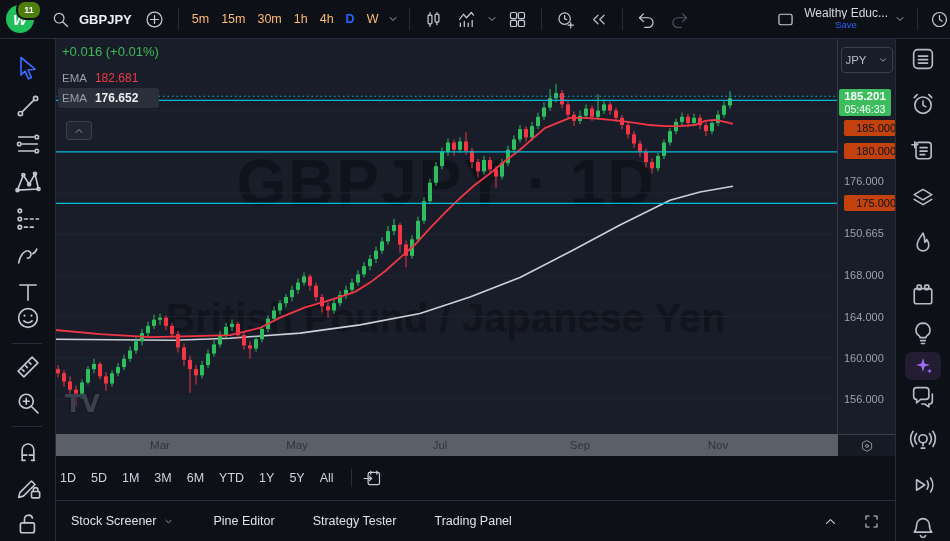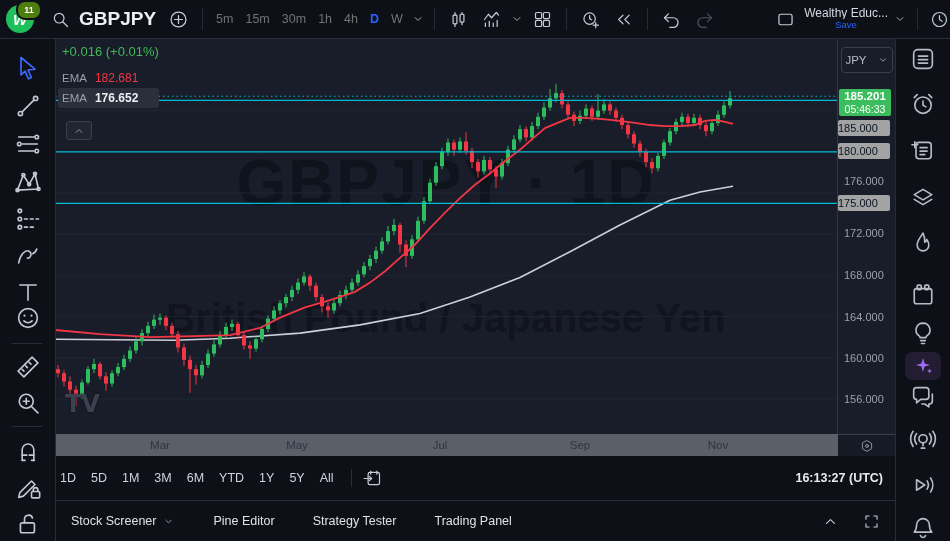--- a/index.html
+++ b/index.html
@@ -6,30 +6,30 @@
   #app{position:relative;width:950px;height:541px;overflow:hidden;background:#0d1017;
        font-family:"Liberation Sans",sans-serif;color:#d6d9e0;-webkit-user-select:none;}
   .ic{fill:none;stroke:currentColor;stroke-width:1.4;stroke-linecap:round;stroke-linejoin:round;display:block}
   
   #topbar{position:absolute;left:0;top:0;width:950px;height:38px;background:#0d1017;
           border-bottom:1px solid #272c38;display:flex;align-items:center;z-index:30;}
   .tb-sep{width:1px;height:22px;background:#272c38;margin:0 7px;flex:0 0 auto}
   .tb-btn{display:flex;align-items:center;justify-content:center;color:#c7cbd4;flex:0 0 auto;
           padding:0 6px;height:38px;cursor:pointer}
   .tb-btn .ic{width:21px;height:21px}
-  .intv{font-size:12.5px;color:#737373;padding:0 6px;font-weight:400;cursor:pointer}
+  .intv{font-size:12.5px;color:#fdba74;padding:0 6px;font-weight:400;cursor:pointer}
   .intv.active{color:#2962ff;font-weight:700}
   #logo{position:relative;width:30px;height:30px;margin:0 8px 0 6px;flex:0 0 auto}
   #logo .circ{position:absolute;left:0;top:1px;width:28px;height:28px;border-radius:50%;
               background:#1fc05c;display:flex;align-items:center;justify-content:center;
               color:#fff;font-weight:700;font-style:italic;font-size:15px}
   #logo .badge{position:absolute;right:-6px;top:-4px;min-width:16px;height:16px;border-radius:9px;
                background:#4d7c0f;color:#fff;font-size:9px;font-weight:700;display:flex;
                align-items:center;justify-content:center;padding:0 3px;border:2px solid #0d1017}
-  #symbol{font-size:19px;font-weight:700;color:#eef0f4;margin:0 6px 0 2px;cursor:pointer}
+  #symbol{font-size:13px;font-weight:700;color:#eef0f4;margin:0 6px 0 2px;cursor:pointer}
   #account{display:flex;flex-direction:column;align-items:center;line-height:12px;margin:12px 2px;cursor:pointer}
   #account .nm{font-size:12px;color:#d6d9e0;max-width:86px;white-space:nowrap;overflow:hidden;text-overflow:ellipsis}
   #account .sv{font-size:9.5px;color:#2962ff}
   .dim{color:#4c515c !important}
   
   #lefttb{position:absolute;left:0;top:38px;width:55px;height:503px;background:#0d1017;
           border-right:1px solid #272c38;z-index:20}
   .ltool{position:absolute;left:14px;width:28px;height:28px;color:#c3c7d0;cursor:pointer}
   .ltool .ic{width:28px;height:28px}
   .ltool.blue{color:#3d6bff}
@@ -59,22 +59,22 @@
   #collapse{position:absolute;left:11px;top:83px;width:24px;height:17px;background:#20252f;
             border:1px solid #3a4050;border-radius:3px;color:#9aa0ab;display:flex;align-items:center;
             justify-content:center;cursor:pointer;z-index:5}
   #collapse .ic{width:14px;height:14px;stroke-width:1.6}
   #tvwm{position:absolute;left:10px;top:352px;color:#3b4150;z-index:4;font-family:"DejaVu Sans",sans-serif;
         font-weight:700;font-size:24px;text-shadow:0 0 2px #0b0e15}
   
   #paxis{position:absolute;left:837px;top:38px;width:58px;height:396px;background:#181d29;
          border-left:1px solid #323845;z-index:10;cursor:ns-resize}
   .pl{position:absolute;left:6px;height:14px;line-height:14px;font-size:11px;color:#9ba0ab;white-space:nowrap}
-  .cl{position:absolute;left:0;width:52px;height:16px;line-height:16px;border-radius:2px;background:#a3a3a3;
-      color:#0a1420;font-size:11px;text-align:left;white-space:nowrap}
+  .cl{position:absolute;left:6px;width:52px;height:16px;line-height:16px;border-radius:2px;background:#c2410c;
+      color:#0a1420;font-size:11px;text-align:right;white-space:nowrap}
   #curlbl{position:absolute;left:1px;top:51px;width:52px;border-radius:2px;background:#3cbd5d;color:#fff;
           text-align:center;padding:1px 0;z-index:3}
   #curlbl .p{font-size:11.5px;font-weight:700;line-height:13px}
   #curlbl .c{font-size:10.5px;line-height:12px}
   #jpybtn{position:absolute;left:3px;top:9px;width:50px;height:24px;border:1px solid #3a3f4b;border-radius:4px;
           display:flex;align-items:center;justify-content:center;gap:10px;color:#b7bcc6;font-size:11.5px;cursor:pointer}
   #jpybtn .ic{width:12px;height:12px;stroke-width:1.6}
   
   #taxis{position:absolute;left:55px;top:434px;width:782px;height:22px;background:#5a5f68;z-index:10;cursor:ew-resize}
   .ml{position:absolute;top:0;height:22px;line-height:22px;font-size:11.5px;color:#2f3540;transform:translateX(-50%)}
@@ -780,21 +780,21 @@
       <span>JPY</span>
       <svg class="ic">
           <use href="#i-chevron-down"></use>
         </svg>
     </div>
     <div id="curlbl">
       <div class="p">185.201</div>
       <div class="c">05:46:33</div>
     </div>
   <div class="pl" style="top: 136px;">176.000</div>
-      <div class="pl" style="top: 188px;">172.000</div>
+      <div class="pl" style="top: 188px;">150.665</div>
       <div class="pl" style="top: 230px;">168.000</div>
       <div class="pl" style="top: 272px;">164.000</div>
       <div class="pl" style="top: 313px;">160.000</div>
       <div class="pl" style="top: 354px;">156.000</div>
       <div class="cl" style="top: 82px;">185.000</div>
       <div class="cl" style="top: 105px;">180.000</div>
       <div class="cl" style="top: 157px;">175.000</div>
     </div>
 
   <div id="taxis">
@@ -821,21 +821,20 @@
         <span class="rng">1Y</span>
         <span class="rng">5Y</span>
         <span class="rng">All</span>
       </div>
     <div class="sep"></div>
     <div id="gotobtn">
         <svg class="ic">
           <use href="#i-calendar-goto"></use>
         </svg>
       </div>
-    <div id="clock">16:13:27 (UTC)</div>
   </div>
 
   <div id="footer">
     <div class="ftab">
       <span>Stock Screener</span>
       <svg class="ic">
           <use href="#i-chevron-down"></use>
         </svg>
     </div>
     <div class="ftab">

